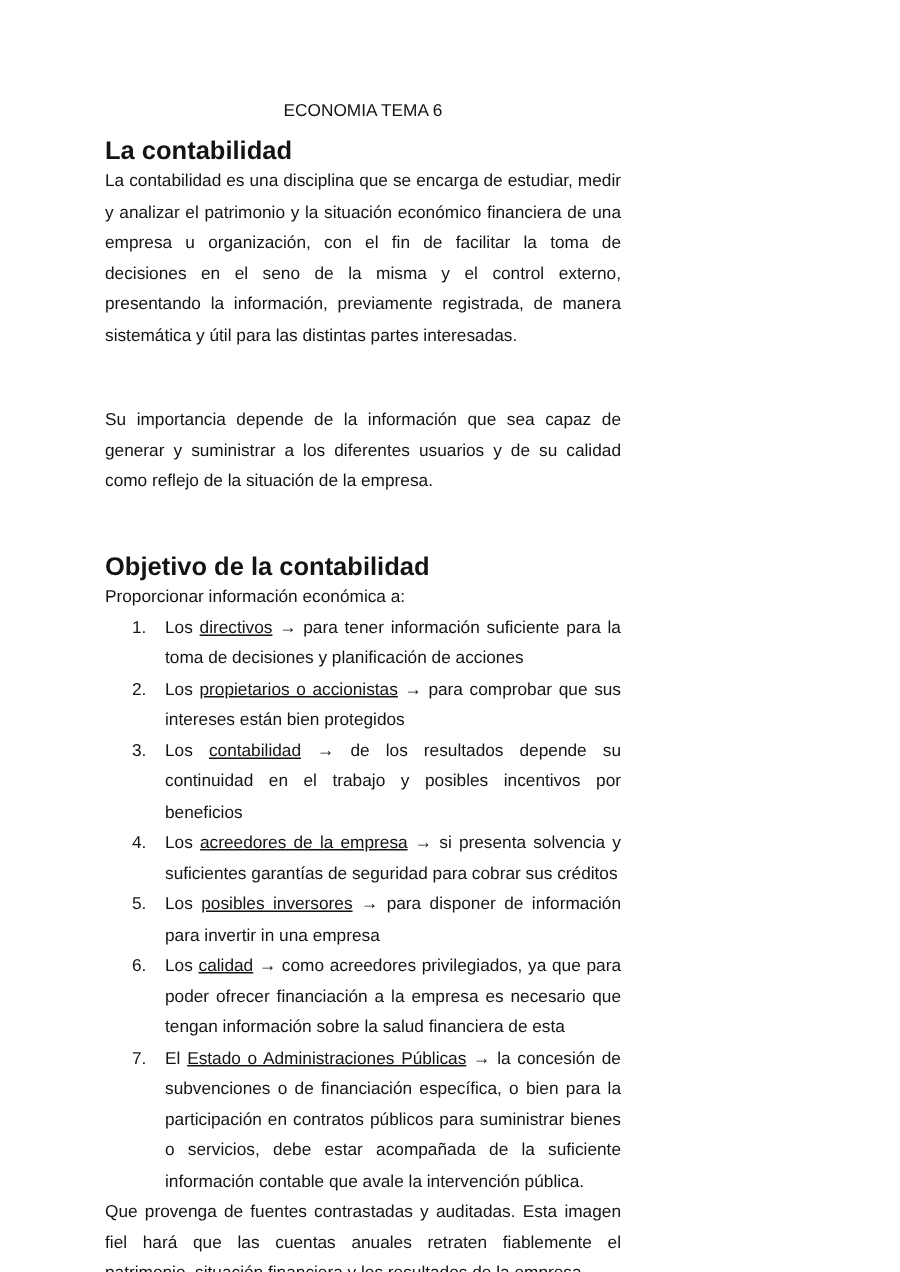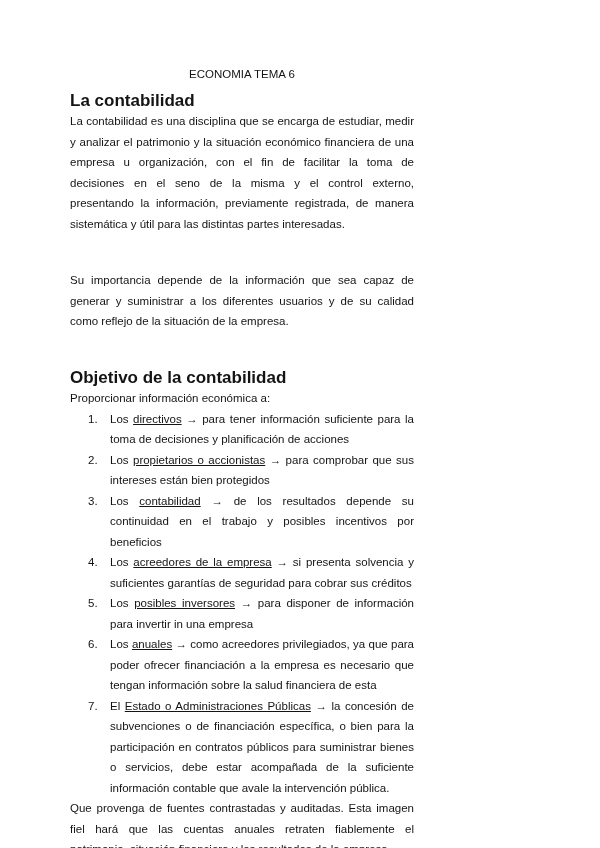--- a/index.html
+++ b/index.html
@@ -93,21 +93,21 @@
       <span class="li-text"><span>Los</span> <span class="u">acreedores de la empresa</span> <span>→ si presenta solvencia y suficientes garantías de seguridad para cobrar sus créditos</span></span>
     </li>
 
     <li>
       <span class="num">5.</span>
       <span class="li-text"><span>Los</span> <span class="u">posibles inversores</span> <span>→ para disponer de información para invertir in una empresa</span></span>
     </li>
 
     <li>
       <span class="num">6.</span>
-      <span class="li-text"><span>Los</span> <span class="u">anuales</span> <span>→ como acreedores privilegiados, ya que para poder ofrecer financiación a la empresa es necesario que tengan información sobre la salud financiera de esta</span></span>
+      <span class="li-text"><span>Los</span> <span class="u">calidad</span> <span>→ como acreedores privilegiados, ya que para poder ofrecer financiación a la empresa es necesario que tengan información sobre la salud financiera de esta</span></span>
     </li>
 
     <li>
       <span class="num">7.</span>
       <span class="li-text"><span>El</span> <span class="u">Estado o Administraciones Públicas</span> <span>→ la concesión de subvenciones o de financiación específica, o bien para la participación en contratos públicos para suministrar bienes o servicios, debe estar acompañada de la suficiente información contable que avale la intervención pública.</span></span>
     </li>
 
   </ol>
 
 

